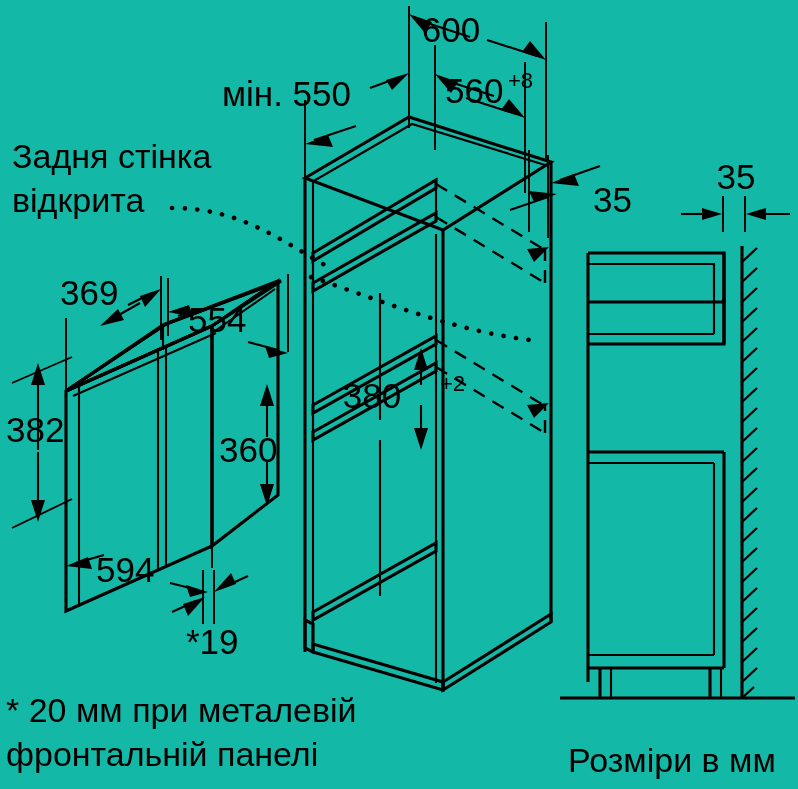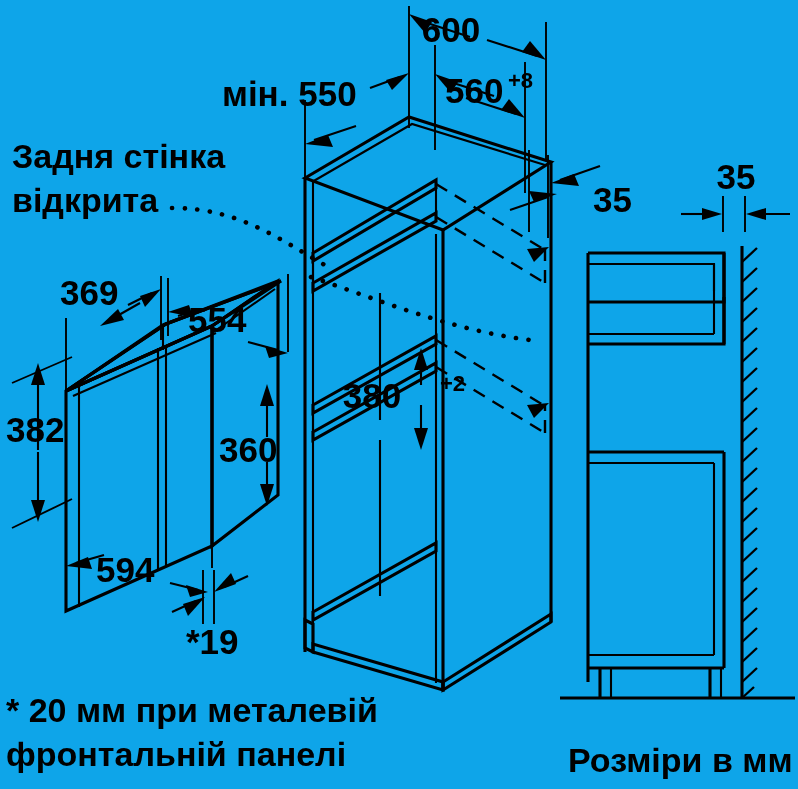--- a/index.html
+++ b/index.html
@@ -1,18 +1,18 @@
 <!DOCTYPE html>
 <html><head>
 <meta charset="utf-8">
 <style>
   html,body{margin:0;padding:0;background:#ffffff;}
   body{width:798px;height:789px;overflow:hidden;
        font-family:"Liberation Sans","DejaVu Sans",sans-serif;}
-  #stage{position:relative;width:798px;height:789px;background:#0ea5e9;font-weight:bold;}
+  #stage{position:relative;width:798px;height:789px;background:#14b8a6;}
   svg{display:block;}
   .ln{stroke:#000;fill:none;stroke-linecap:butt;stroke-linejoin:miter;}
   .thin{stroke-width:2.1;}
   .thick{stroke-width:3.1;}
   .hair{stroke-width:1.9;}
   .dash{stroke-dasharray:13 9;stroke-width:2.4;}
   .dot{stroke-dasharray:0.1 12.5;stroke-linecap:round;stroke-width:4.6;}
   .hatch{stroke-width:2.3;}
   text{fill:#000;font-family:"Liberation Sans","DejaVu Sans",sans-serif;}
   .dim{font-size:35px;}

